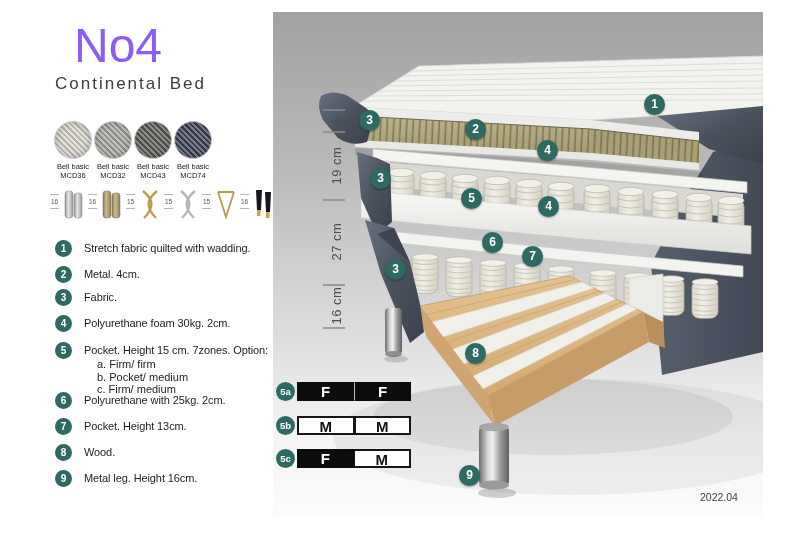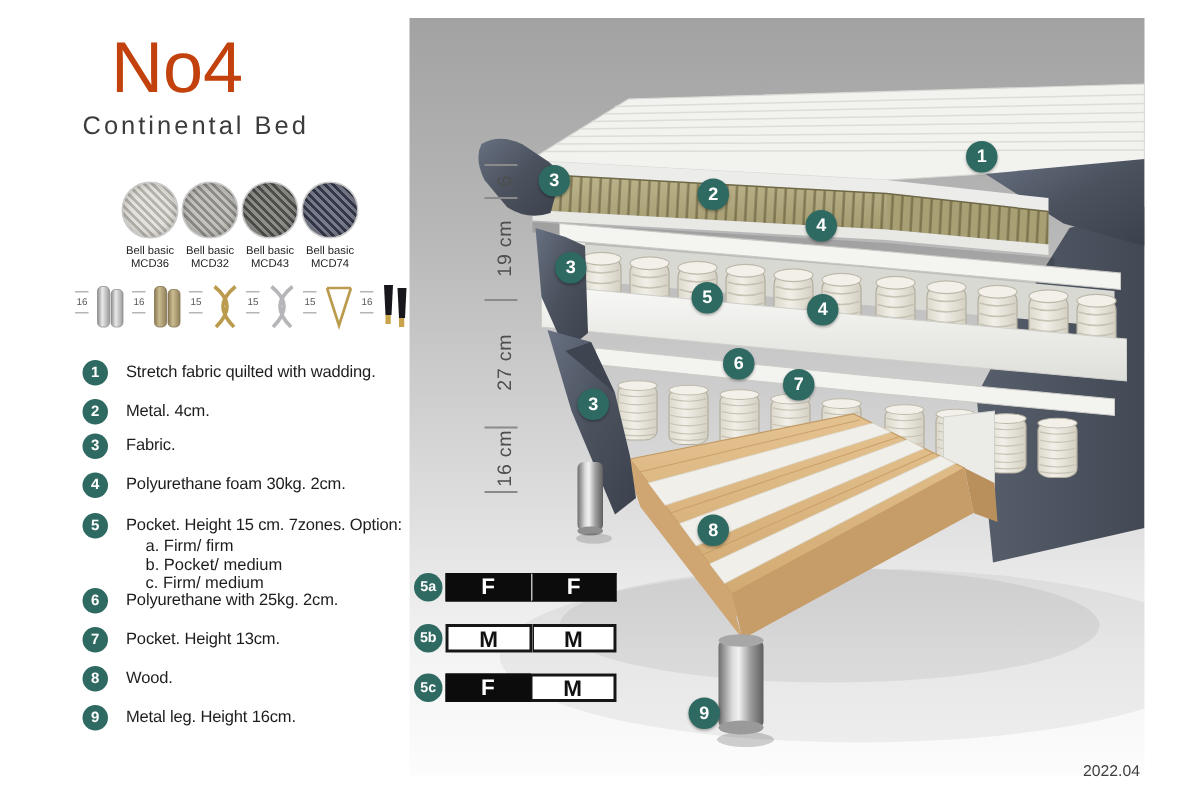--- a/index.html
+++ b/index.html
@@ -2,25 +2,25 @@
 <html><head>
 <meta charset="utf-8">
 <style>
   html,body{margin:0;padding:0;background:#ffffff;}
   .stage{position:relative;width:800px;height:533px;background:#ffffff;
          font-family:"Liberation Sans",sans-serif;overflow:hidden;}
 
   
   .left-panel{position:absolute;left:0;top:0;width:273px;height:533px;background:#ffffff;}
   .title{position:absolute;left:74px;top:18px;font-size:48px;font-weight:300;
-         letter-spacing:0px;color:#c2410c;}
+         letter-spacing:0px;color:#8b5cf6;}
   .subtitle{position:absolute;left:55px;top:74px;font-size:17px;font-weight:300;
             letter-spacing:2px;color:#3c3c3c;}
 
-  .swatch{position:absolute;top:121px;width:42px;text-align:center;margin-left:27px;}
+  .swatch{position:absolute;top:121px;width:42px;text-align:center;}
   .swatch .circ{width:36px;height:36px;border-radius:50%;margin:0 auto;
       border:1px solid #c9c9c9;
       background-image:repeating-linear-gradient(45deg, rgba(255,255,255,.30) 0 2px, rgba(0,0,0,.16) 2px 4px);
       box-shadow:inset 0 0 6px rgba(0,0,0,.25);}
   .swatch.plain .circ{background-image:none;box-shadow:inset 0 0 5px rgba(0,0,0,.08);}
   .swatch .lbl{margin-top:4px;font-size:7.5px;line-height:8.5px;color:#222;}
 
   .leg-thumb{position:absolute;top:186px;width:36px;height:38px;}
   .leg-num{position:absolute;left:0;top:8px;font-size:6.5px;color:#555;
            border-top:1px solid #b5b5b5;border-bottom:1px solid #b5b5b5;padding:3px 1px;}
@@ -45,21 +45,21 @@
   .firm-row{position:absolute;left:3px;height:19px;}
   .firm-circ{position:absolute;left:0;top:0;width:19px;height:19px;border-radius:50%;background:#2e6a62;
      color:#fff;font-size:9.5px;font-weight:bold;line-height:19px;text-align:center;}
   .firm-box{position:absolute;left:21px;top:0;width:114px;height:19px;display:flex;}
   .firm-cell{flex:1;font-size:15px;font-weight:600;text-align:center;line-height:18px;}
   .cell-black{background:#0c0c0c;color:#ffffff;border:1px solid #0c0c0c;}
   .cell-white{background:#ffffff;color:#111111;border:2px solid #161616;}
   .firm-cell + .firm-cell{border-left-width:1px;}
   .cell-black + .cell-black{border-left:1.5px solid #bcbcbc;}
 
-  .version{position:absolute;right:3px;top:496px;width:60px;text-align:right;
+  .version{position:absolute;right:3px;top:479px;width:60px;
      font-size:10.5px;color:#3f3f3f;}
 </style>
 </head>
 <body>
 
 <div class="stage">
 
   <div class="left-panel">
     <div class="title">No4</div>
     <div class="subtitle">Continental Bed</div>

